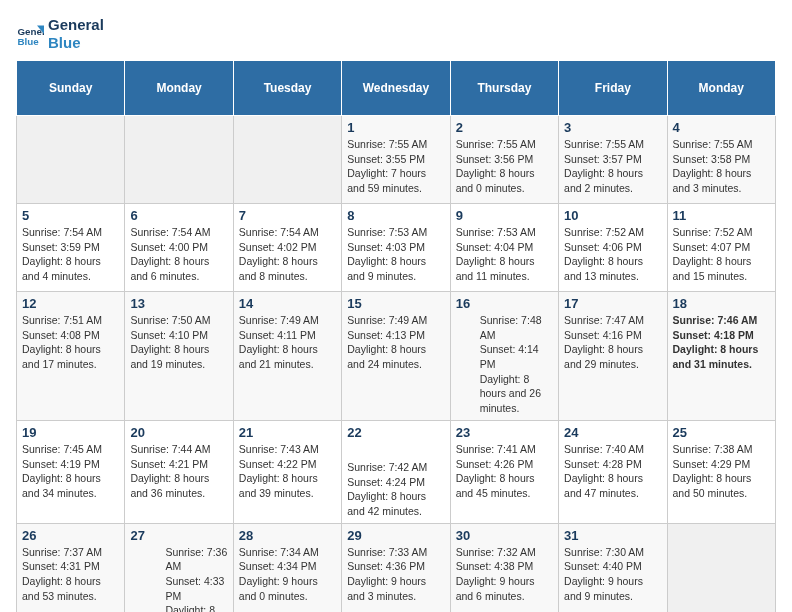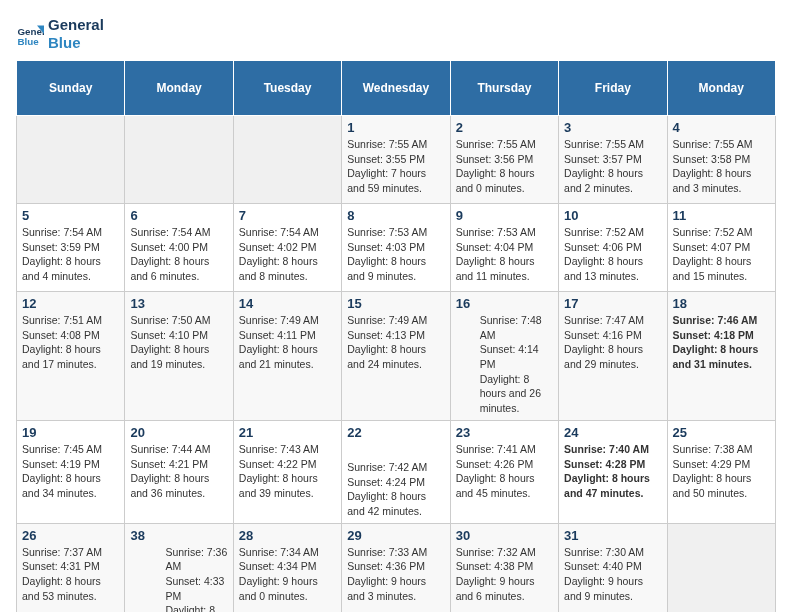--- a/index.html
+++ b/index.html
@@ -254,40 +254,40 @@
 Daylight: 8 hours and 42 minutes.</div>
         </td>
         <td>
           <span class="day-num">23</span>
           <div class="day-info" style="white-space: pre-line;">Sunrise: 7:41 AM
 Sunset: 4:26 PM
 Daylight: 8 hours and 45 minutes.</div>
         </td>
         <td>
           <span class="day-num">24</span>
-          <div class="day-info" style="white-space: pre-line; font-weight: bold;">Sunrise: 7:40 AM
+          <div class="day-info" style="white-space: pre-line;">Sunrise: 7:40 AM
 Sunset: 4:28 PM
 Daylight: 8 hours and 47 minutes.</div>
         </td>
         <td>
           <span class="day-num">25</span>
           <div class="day-info" style="white-space: pre-line;">Sunrise: 7:38 AM
 Sunset: 4:29 PM
 Daylight: 8 hours and 50 minutes.</div>
         </td>
       </tr>
       <tr>
         <td>
           <span class="day-num">26</span>
           <div class="day-info" style="white-space: pre-line;">Sunrise: 7:37 AM
 Sunset: 4:31 PM
 Daylight: 8 hours and 53 minutes.</div>
         </td>
         <td>
-          <span class="day-num">38</span>
+          <span class="day-num">27</span>
           <div class="day-info" style="white-space: pre-line; margin-left: 35px;">Sunrise: 7:36 AM
 Sunset: 4:33 PM
 Daylight: 8 hours and 56 minutes.</div>
         </td>
         <td>
           <span class="day-num">28</span>
           <div class="day-info" style="white-space: pre-line;">Sunrise: 7:34 AM
 Sunset: 4:34 PM
 Daylight: 9 hours and 0 minutes.</div>
         </td>

